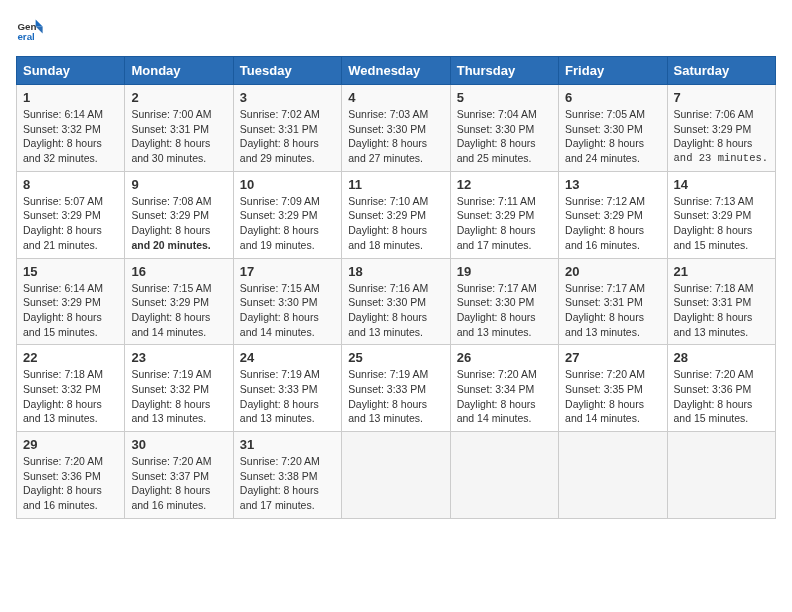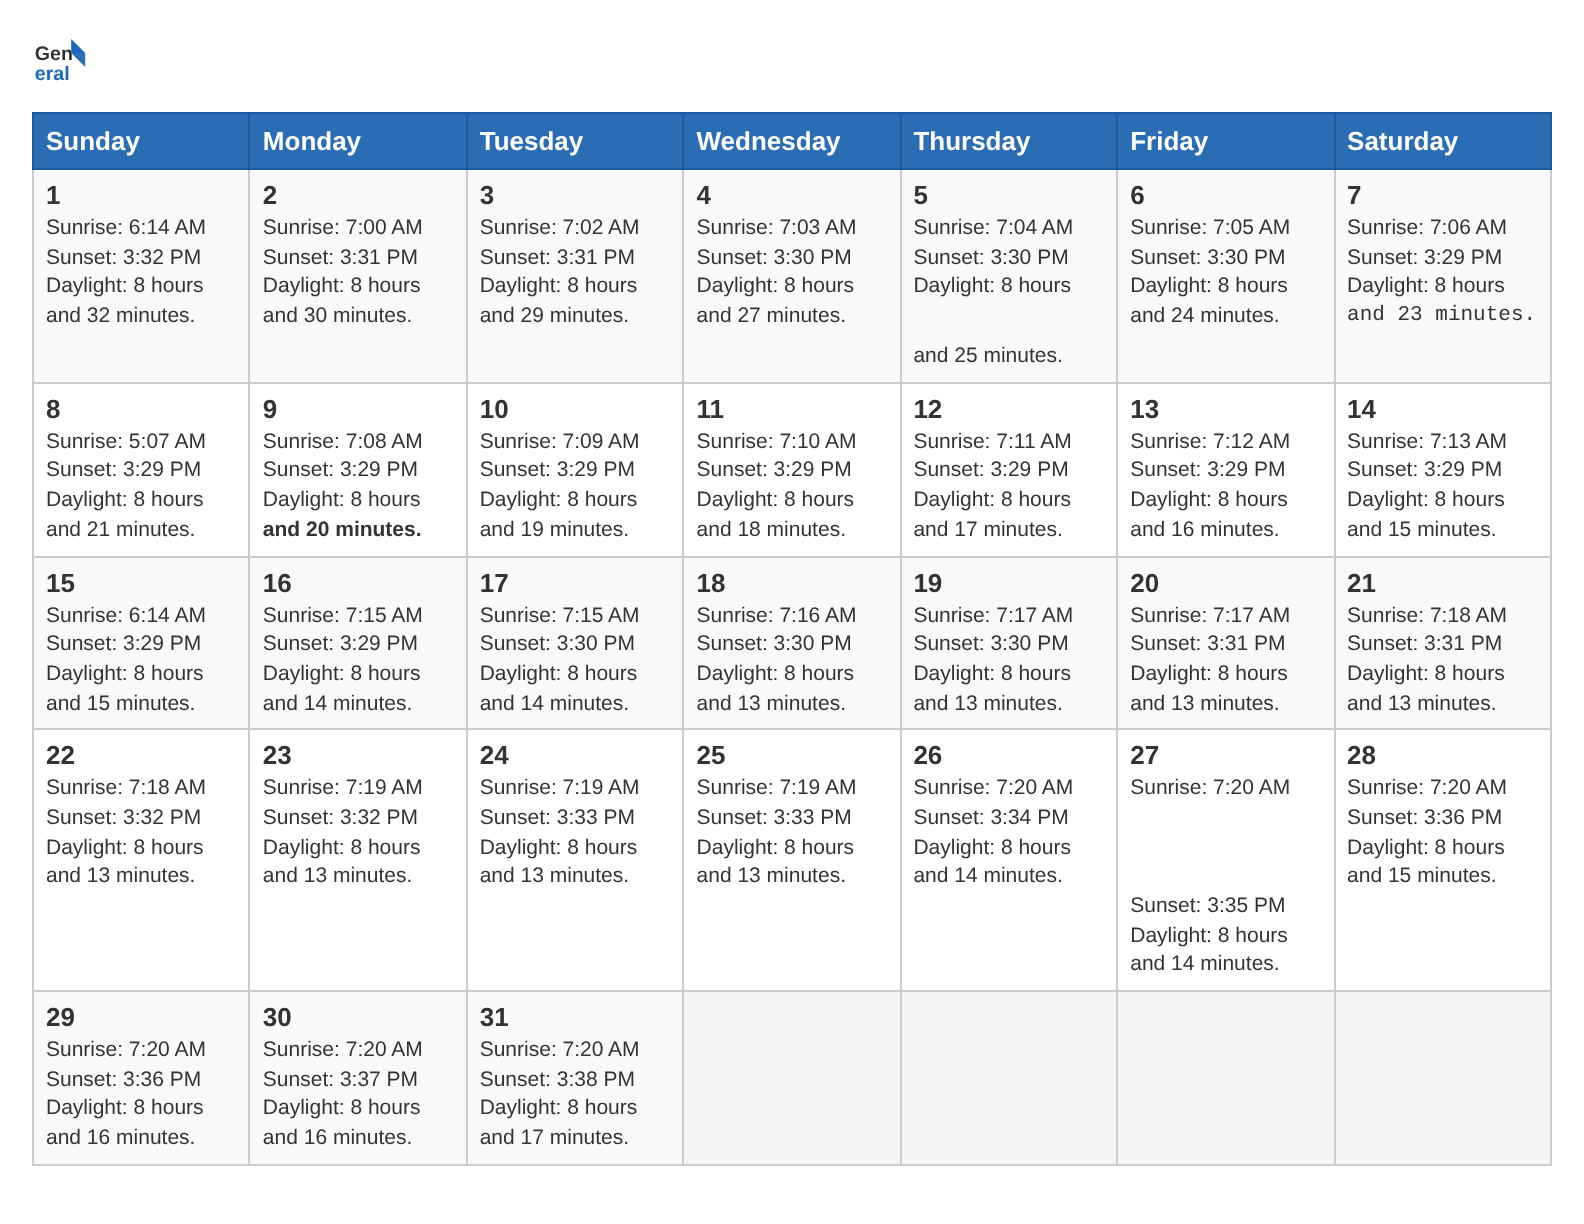--- a/index.html
+++ b/index.html
@@ -138,21 +138,21 @@
           <span style="display: block; line-height: 1.4;">Sunrise: 7:03 AM</span>
           <span style="display: block; line-height: 1.4;">Sunset: 3:30 PM</span>
           <span style="display: block; line-height: 1.4;">Daylight: 8 hours</span>
           <span style="display: block; line-height: 1.4;">and 27 minutes.</span>
         </td>
         <td>
           <span class="day-num">5</span>
           <span style="display: block; line-height: 1.4;">Sunrise: 7:04 AM</span>
           <span style="display: block; line-height: 1.4;">Sunset: 3:30 PM</span>
           <span style="display: block; line-height: 1.4;">Daylight: 8 hours</span>
-          <span style="display: block; line-height: 1.4; margin-top: 20px;">and 25 minutes.</span>
+          <span style="display: block; line-height: 1.4;">and 25 minutes.</span>
         </td>
         <td>
           <span class="day-num">6</span>
           <span style="display: block; line-height: 1.4;">Sunrise: 7:05 AM</span>
           <span style="display: block; line-height: 1.4;">Sunset: 3:30 PM</span>
           <span style="display: block; line-height: 1.4;">Daylight: 8 hours</span>
           <span style="display: block; line-height: 1.4;">and 24 minutes.</span>
         </td>
         <td>
           <span class="day-num">7</span>
@@ -296,21 +296,21 @@
         <td>
           <span class="day-num">26</span>
           <span style="display: block; line-height: 1.4;">Sunrise: 7:20 AM</span>
           <span style="display: block; line-height: 1.4;">Sunset: 3:34 PM</span>
           <span style="display: block; line-height: 1.4;">Daylight: 8 hours</span>
           <span style="display: block; line-height: 1.4;">and 14 minutes.</span>
         </td>
         <td>
           <span class="day-num">27</span>
           <span style="display: block; line-height: 1.4;">Sunrise: 7:20 AM</span>
-          <span style="display: block; line-height: 1.4; margin-top: 44px;">Sunset: 3:35 PM</span>
+          <span style="display: block; line-height: 1.4;">Sunset: 3:35 PM</span>
           <span style="display: block; line-height: 1.4;">Daylight: 8 hours</span>
           <span style="display: block; line-height: 1.4;">and 14 minutes.</span>
         </td>
         <td>
           <span class="day-num">28</span>
           <span style="display: block; line-height: 1.4;">Sunrise: 7:20 AM</span>
           <span style="display: block; line-height: 1.4;">Sunset: 3:36 PM</span>
           <span style="display: block; line-height: 1.4;">Daylight: 8 hours</span>
           <span style="display: block; line-height: 1.4;">and 15 minutes.</span>
         </td>

